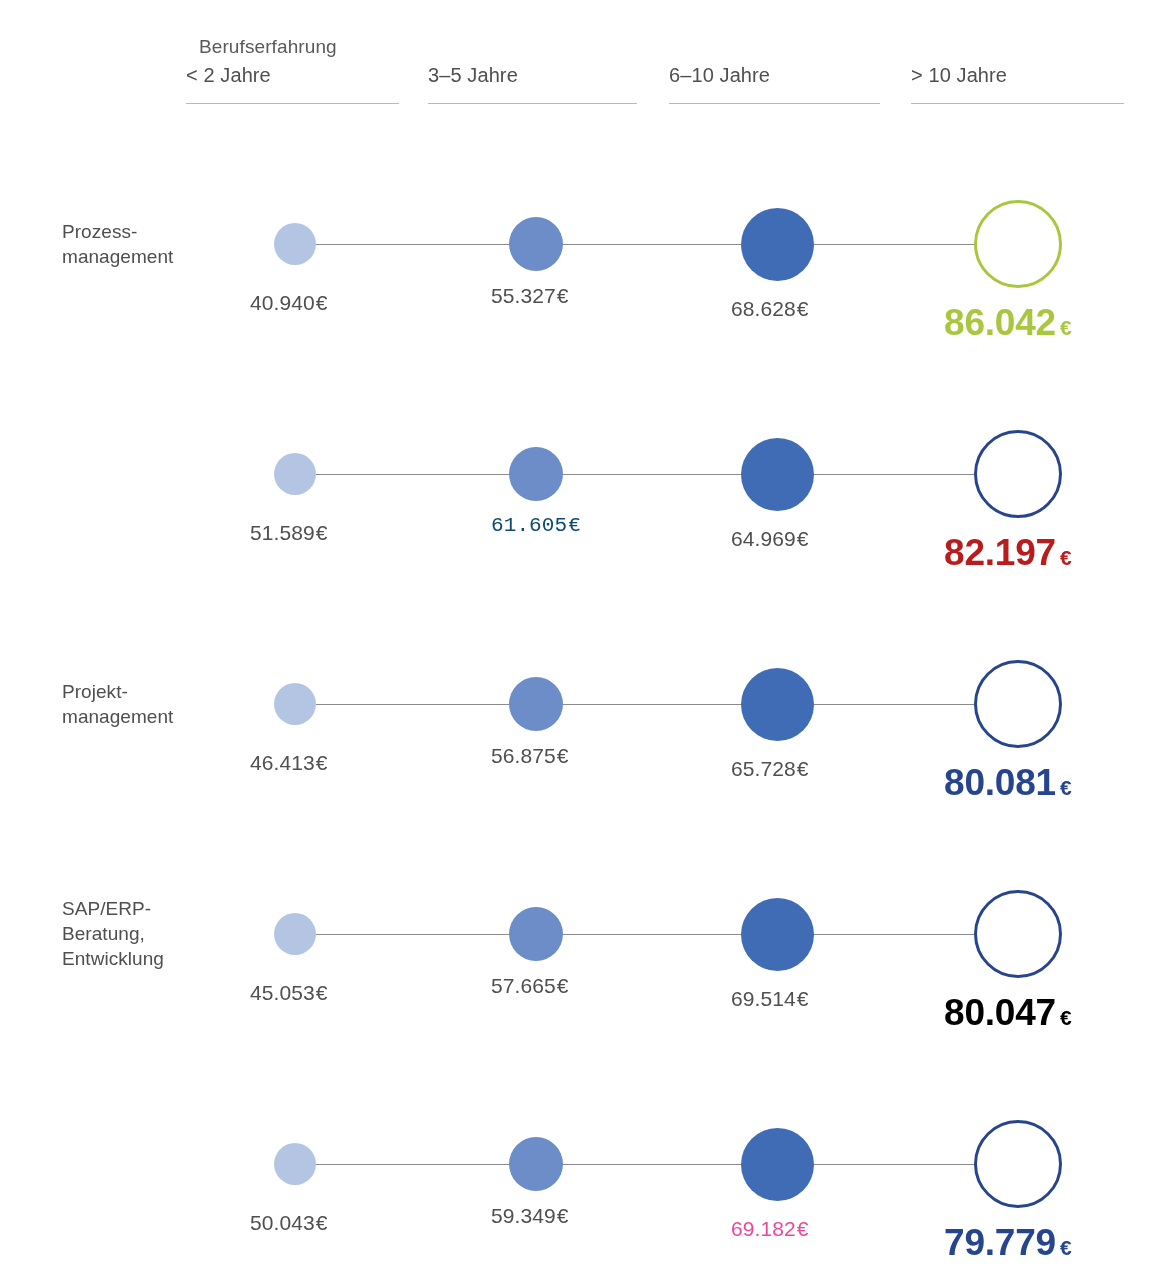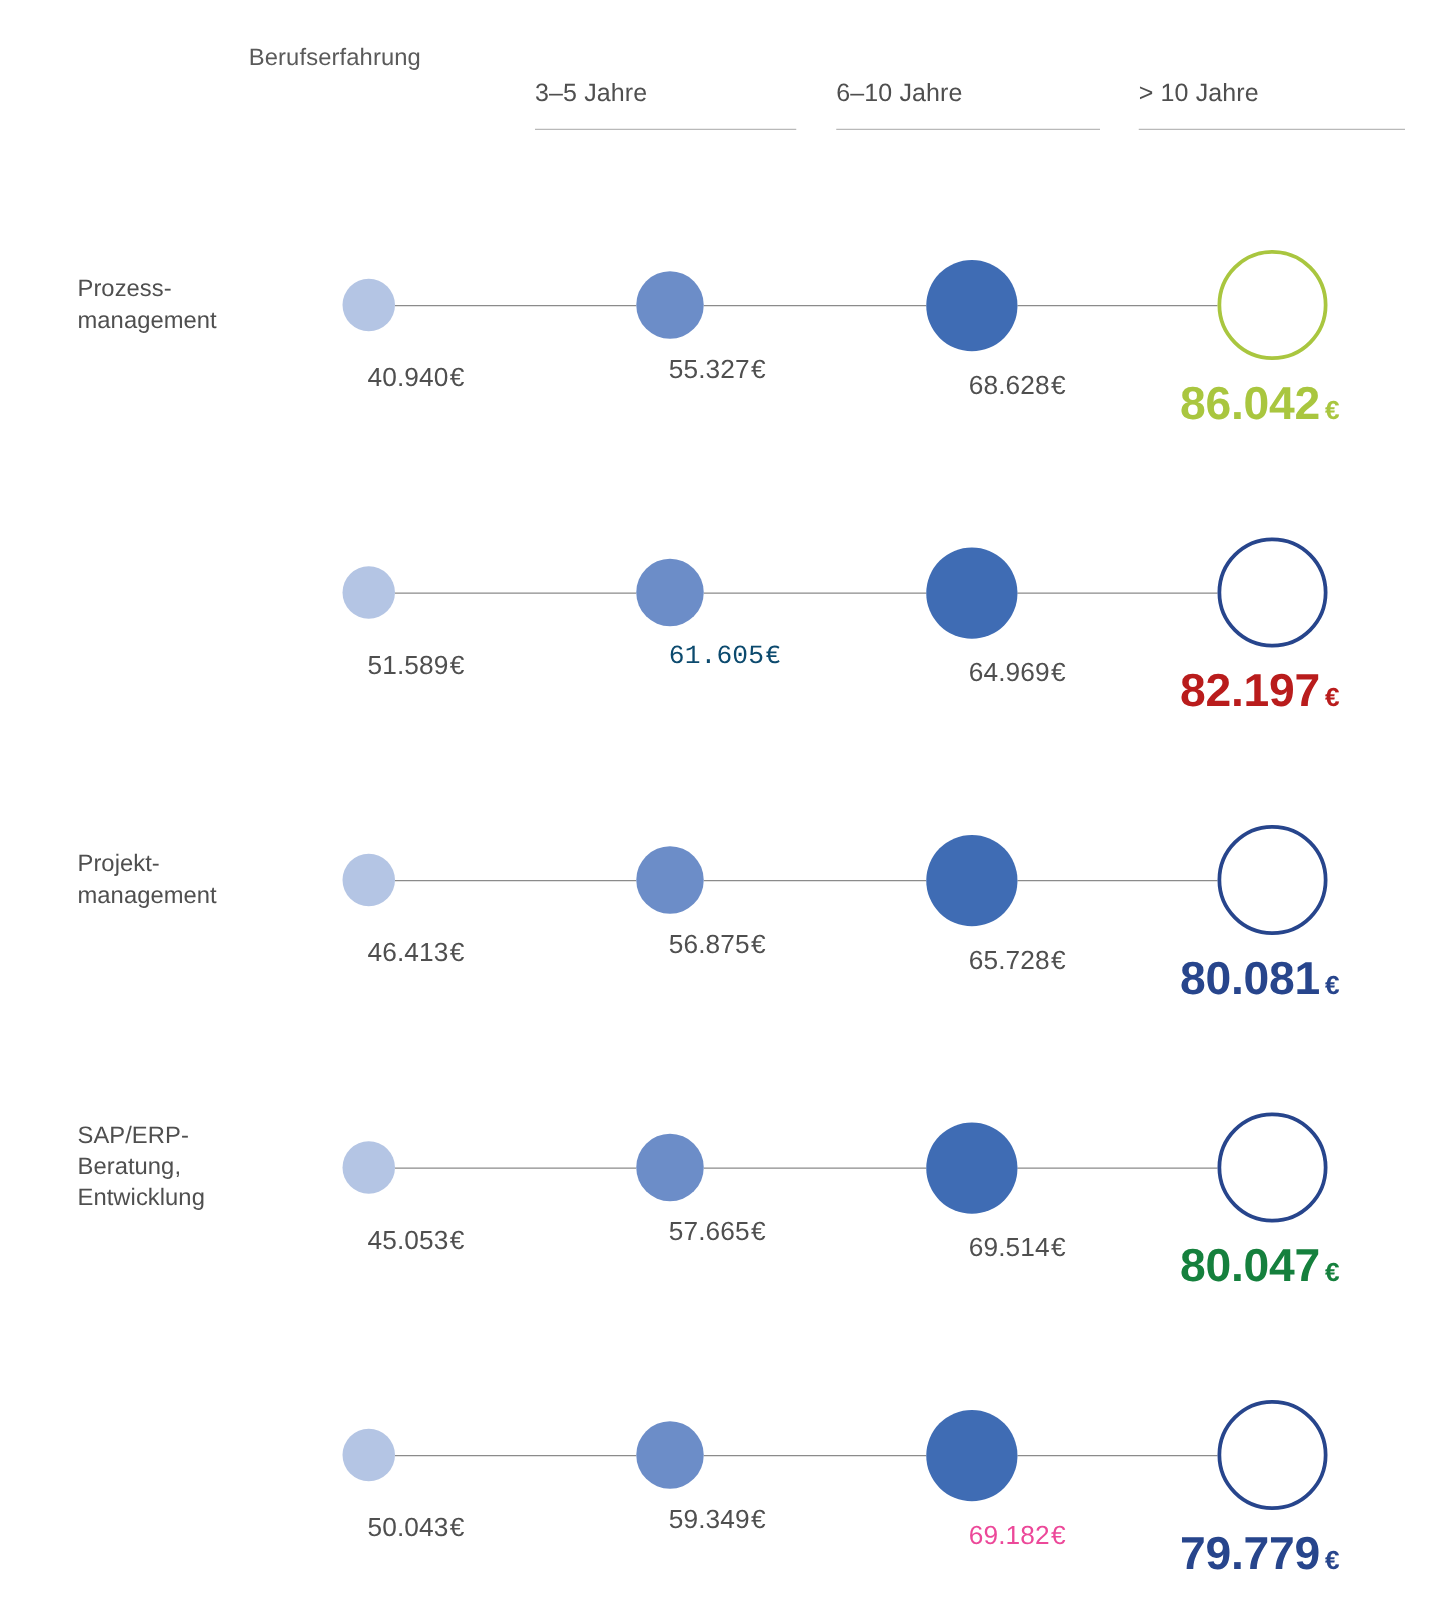--- a/index.html
+++ b/index.html
@@ -84,21 +84,20 @@
     border-radius: 50%;
     background: #ffffff;
     box-sizing: border-box;
   }
   .value {
     position: absolute;
     font-size: 21px;
     color: #4f4f4f;
     white-space: nowrap;
     letter-spacing: 0.1px;
-    margin-left: 44px;
   }
   .value .eur { margin-left: 1px; }
 
   .value-big {
     position: absolute;
     font-size: 37px;
     font-weight: bold;
     white-space: nowrap;
     letter-spacing: -0.2px;
   }
@@ -108,20 +107,23 @@
     margin-left: 4px;
     vertical-align: baseline;
   }
 </style>
 </head>
 <body>
 
 <div id="header">
   <div class="axis-caption">Berufserfahrung</div>
 
+  <div class="col-head c0">
+    <span class="col-label">&lt; 2 Jahre</span>
+  </div>
   <div class="col-head c1">
     <span class="col-label">3–5 Jahre</span>
   </div>
   <div class="col-head c2">
     <span class="col-label">6–10 Jahre</span>
   </div>
   <div class="col-head c3">
     <span class="col-label">&gt; 10 Jahre</span>
   </div>
 </div>
@@ -183,21 +185,21 @@
       <div class="connector" style="left: 316px; width: 193px; top: 94px; border-top-color: rgb(139, 139, 139);"></div>
       <div class="connector" style="left: 563px; width: 177.5px; top: 94px; border-top-color: rgb(139, 139, 139);"></div>
       <div class="connector" style="left: 813.5px; width: 160.5px; top: 94px; border-top-color: rgb(139, 139, 139);"></div>
       <div class="dot" style="width: 42px; height: 42px; left: 274px; top: 73px; background: rgb(180, 197, 228);"></div>
       <div class="value" style="left: 250px; top: 141px; color: rgb(79, 79, 79);"><span>45.053</span><span class="eur">€</span></div>
       <div class="dot" style="width: 54px; height: 54px; left: 509px; top: 67px; background: rgb(108, 141, 200);"></div>
       <div class="value" style="left: 491px; top: 134px; color: rgb(79, 79, 79);"><span>57.665</span><span class="eur">€</span></div>
       <div class="dot" style="width: 73px; height: 73px; left: 740.5px; top: 57.5px; background: rgb(63, 108, 180);"></div>
       <div class="value" style="left: 731px; top: 147px; color: rgb(79, 79, 79);"><span>69.514</span><span class="eur">€</span></div>
       <div class="ring" style="width: 88px; height: 88px; left: 974px; top: 50px; border: 3px solid rgb(39, 69, 140);"></div>
-      <div class="value-big" style="left: 944px; top: 152px; color: #15803d; text-align: right;"><span>80.047</span><span class="eur">€</span></div>
+      <div class="value-big" style="left: 944px; top: 152px; color: #000000; text-align: right;"><span>80.047</span><span class="eur">€</span></div>
     </div>
     <div class="row" style="top: 1070px;">
       <div class="connector" style="left: 316px; width: 193px; top: 94px; border-top-color: rgb(139, 139, 139);"></div>
       <div class="connector" style="left: 563px; width: 177.5px; top: 94px; border-top-color: rgb(139, 139, 139);"></div>
       <div class="connector" style="left: 813.5px; width: 160.5px; top: 94px; border-top-color: rgb(139, 139, 139);"></div>
       <div class="dot" style="width: 42px; height: 42px; left: 274px; top: 73px; background: rgb(180, 197, 228);"></div>
       <div class="value" style="left: 250px; top: 141px; color: rgb(79, 79, 79);"><span>50.043</span><span class="eur">€</span></div>
       <div class="dot" style="width: 54px; height: 54px; left: 509px; top: 67px; background: rgb(108, 141, 200);"></div>
       <div class="value" style="left: 491px; top: 134px; color: rgb(79, 79, 79);"><span>59.349</span><span class="eur">€</span></div>
       <div class="dot" style="width: 73px; height: 73px; left: 740.5px; top: 57.5px; background: rgb(63, 108, 180);"></div>

